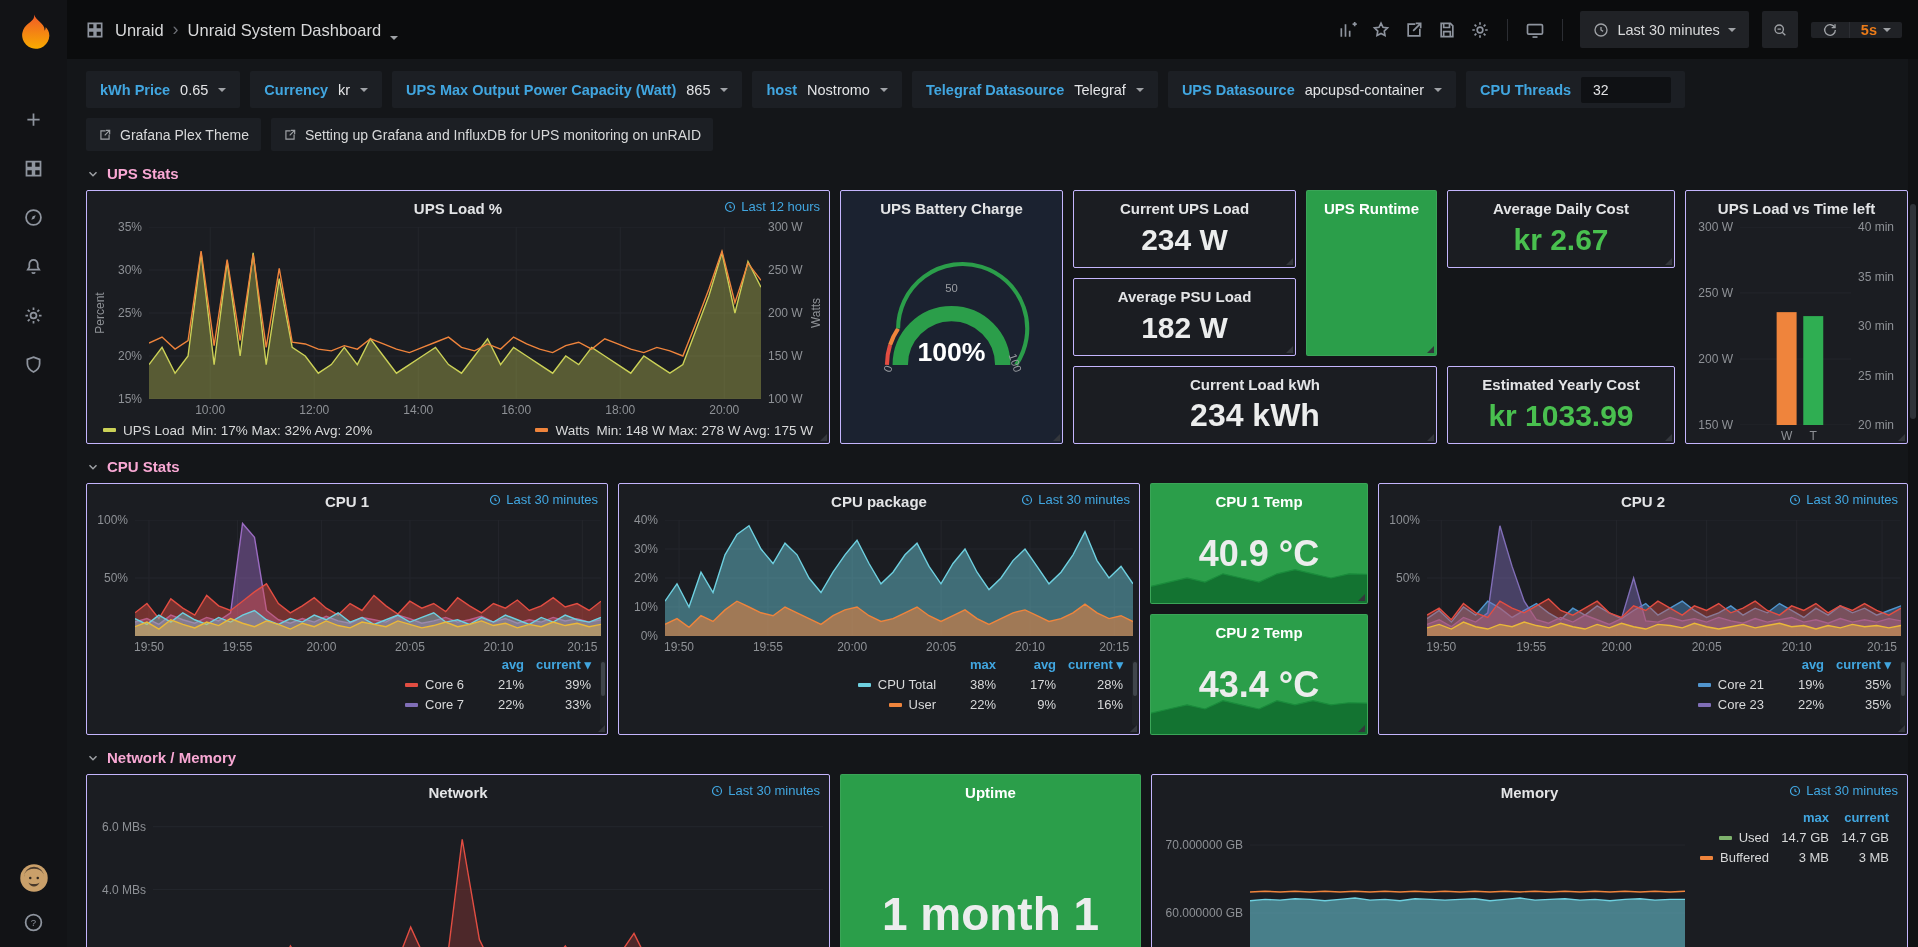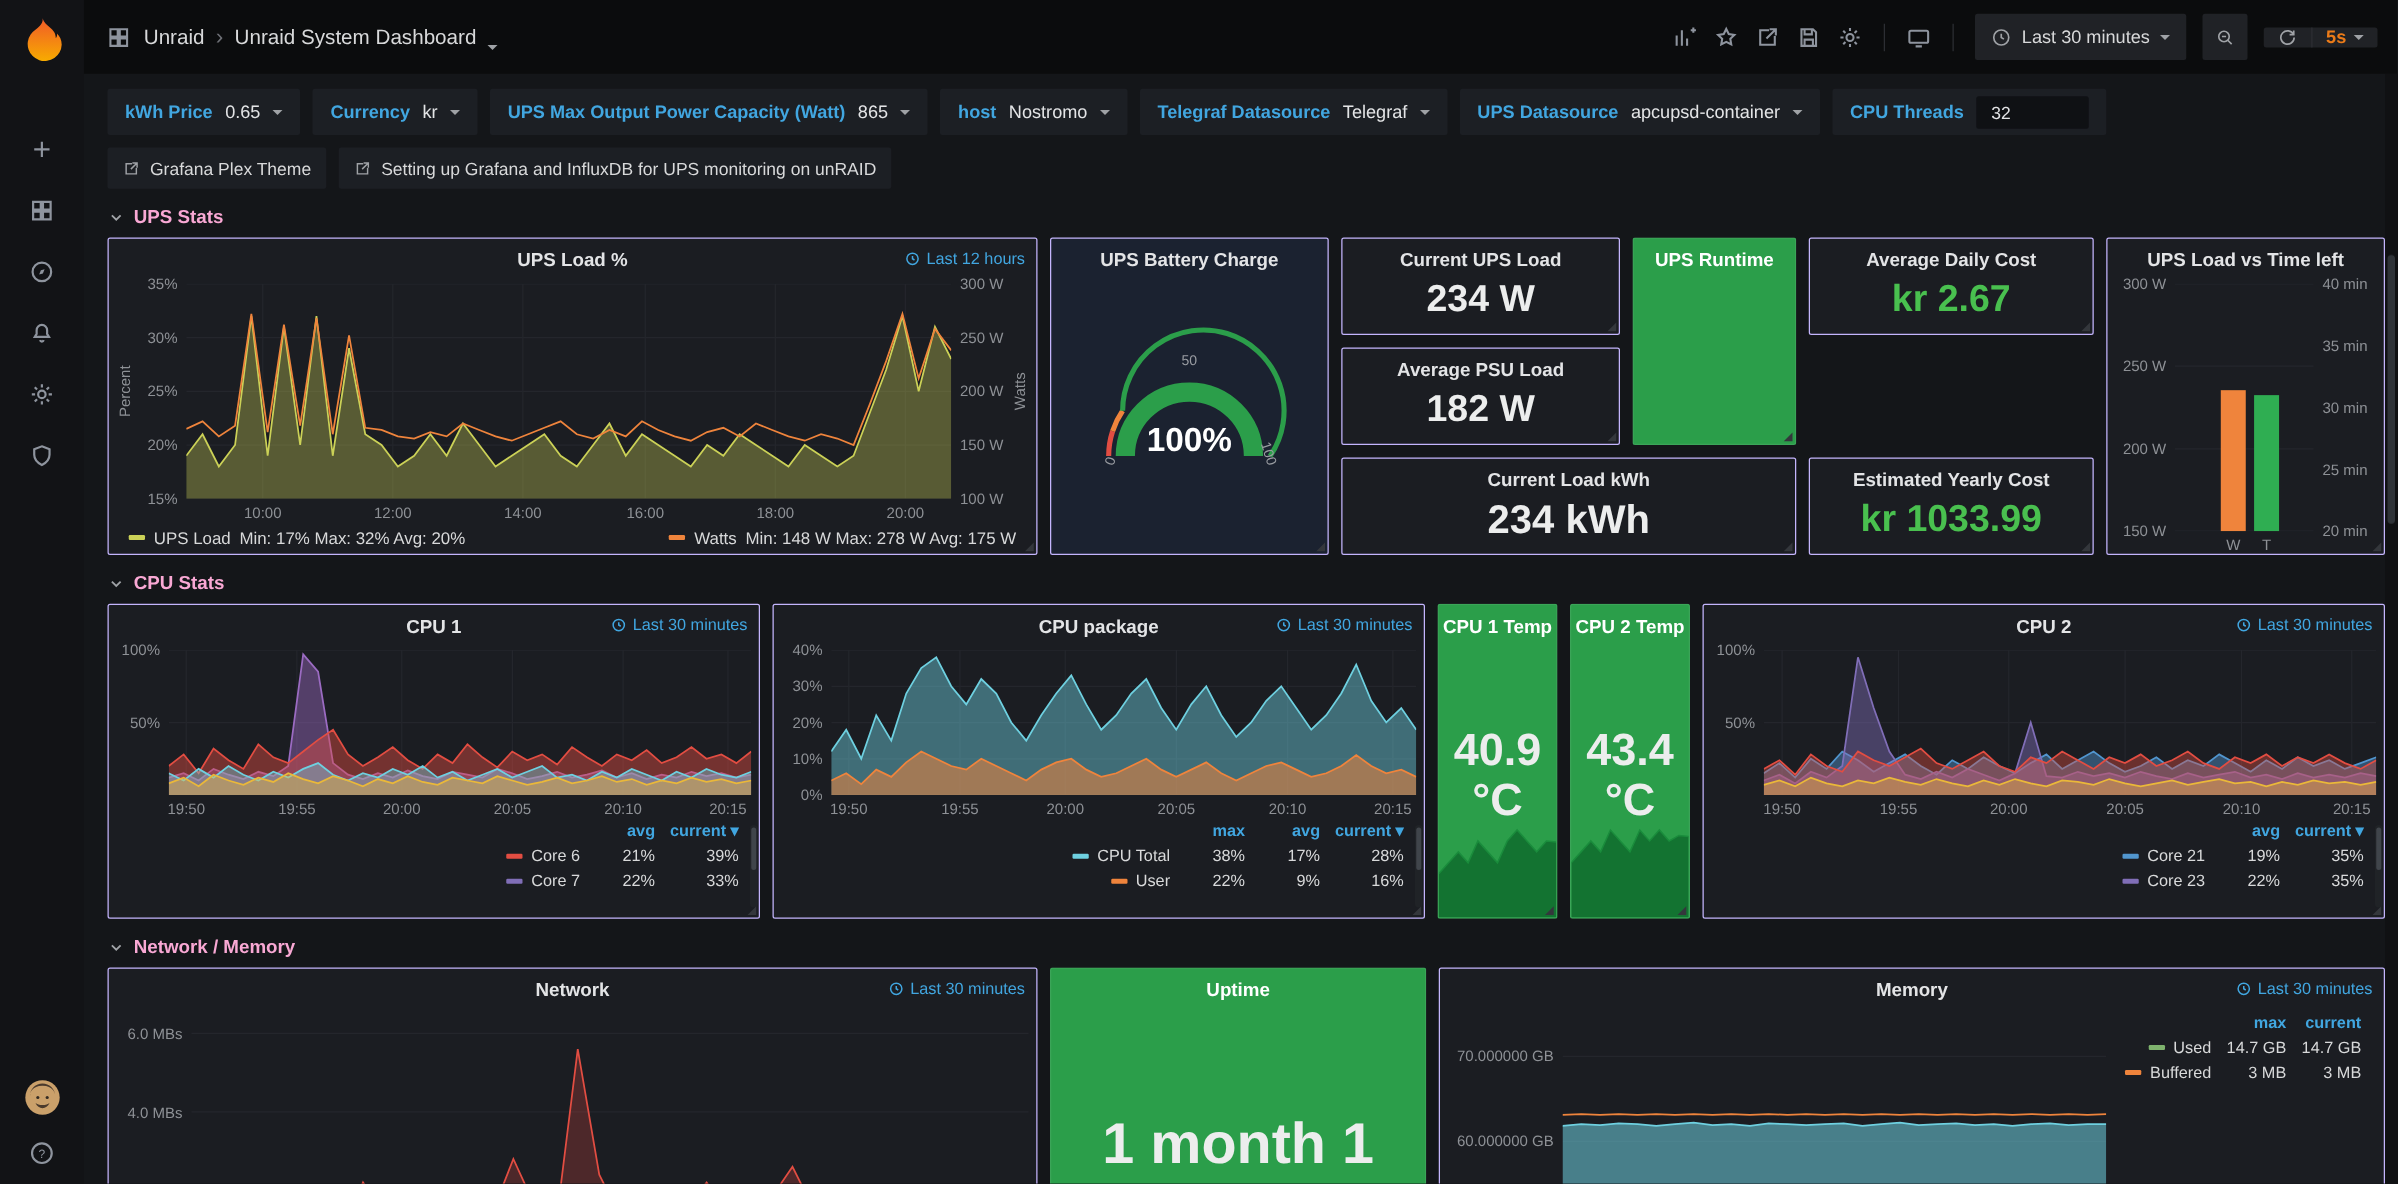--- a/index.html
+++ b/index.html
@@ -649,21 +649,21 @@
                     </tr>
                   </tbody>
                 </table>
               </div>
             <span class="legend-scroll" data-interactable="true">
                 <i></i>
               </span>
           </div>
         </div>
 
-        <div style="width:202px;flex:none;display:flex;gap:10px" data-interactable="false">
+        <div style="width:218px;flex:none;display:flex;flex-direction:column;gap:10px" data-interactable="false">
           <div class="panel green" style="flex:1" data-interactable="false">
             <div class="panel-header">
                 <span class="panel-title" data-interactable="true">CPU 1 Temp</span>
               </div>
             <div class="stat-value temp" data-interactable="false">40.9 °C</div>
             <div class="sparkline" data-interactable="false">
                 <svg viewBox="0 0 100 100" preserveAspectRatio="none">
                   <path d="M0.00,66.67 L8.33,58.33 L16.67,50.00 L25.00,58.33 L33.33,41.67 L41.67,50.00 L50.00,58.33 L58.33,41.67 L66.67,33.33 L75.00,41.67 L83.33,50.00 L91.67,41.67 L100.00,42.50 L100,100 L0,100 Z" fill="#0f6b2d" fill-opacity="0.85" stroke="none"></path>
                   <path d="M0.00,66.67 L8.33,58.33 L16.67,50.00 L25.00,58.33 L33.33,41.67 L41.67,50.00 L50.00,58.33 L58.33,41.67 L66.67,33.33 L75.00,41.67 L83.33,50.00 L91.67,41.67 L100.00,42.50" fill="none" stroke="#1a8c3c" stroke-width="1.2" vector-effect="non-scaling-stroke"></path>
                 </svg>

